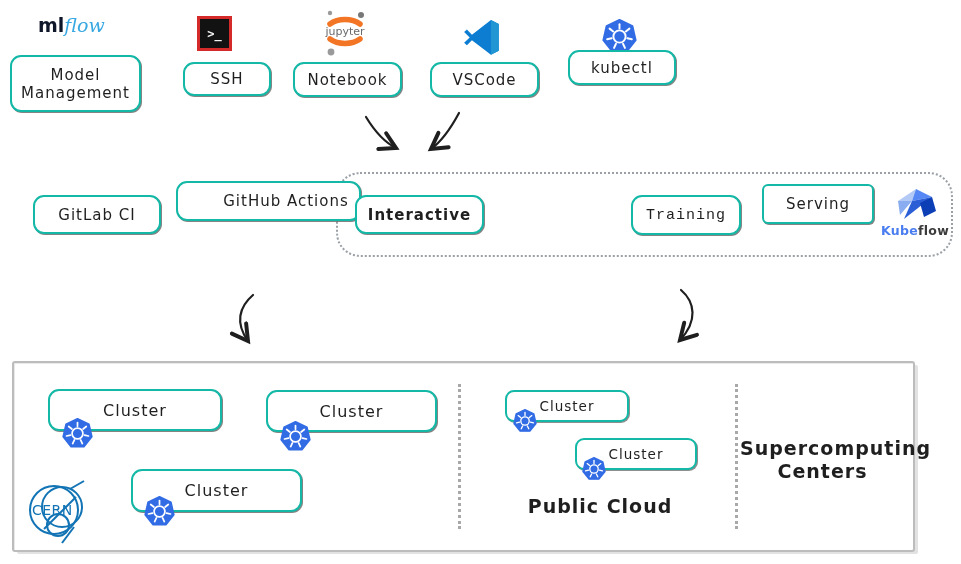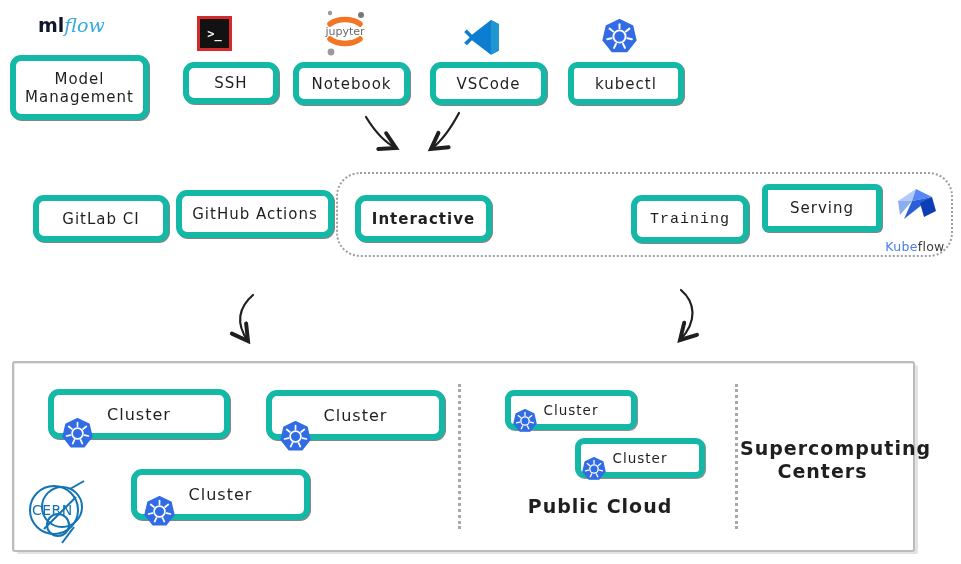--- a/index.html
+++ b/index.html
@@ -1,20 +1,20 @@
 <!DOCTYPE html>
 <html><head>
 <meta charset="utf-8">
 <style>
   html,body{margin:0;padding:0;background:#ffffff;}
   body{font-family:"DejaVu Sans","Liberation Sans",sans-serif;color:#1f1f1f;}
   .canvas{position:relative;width:961px;height:564px;background:#ffffff;overflow:hidden;}
   .abs{position:absolute;}
   
-  .sbox{position:absolute;border:6px solid #14b8a6;border-radius:11px;background:#fff;
+  .sbox{position:absolute;border:2px solid #14b8a6;border-radius:11px;background:#fff;
         display:flex;align-items:center;justify-content:center;text-align:center;
         font-size:15px;letter-spacing:1px;box-shadow:1px 1px 0 rgba(31,31,31,.55);}
   .sbox.small{border-radius:9px;font-size:13.5px;box-shadow:1px 1px 0 rgba(31,31,31,.5);}
   .sbox.cluster{font-size:16px;}
   .dotted-container{position:absolute;border:2.5px dotted #9aa0a6;border-radius:24px;background:transparent;}
   .bigbox{position:absolute;border:2px solid #bcbcbc;border-radius:3px;
           box-shadow:4px 3px 0 -1px #e2e2e2, inset 1px 1px 0 #e9e9e9;background:#fff;}
   .vdivider{position:absolute;width:0;border-left:3px dotted #a8a8a8;}
   .label{position:absolute;letter-spacing:1px;font-weight:bold;}
   .center-text{text-align:center;}
@@ -23,21 +23,21 @@
   .mlflow{position:absolute;font-size:19px;line-height:22px;}
   .mlflow .ml{font-weight:bold;color:#0f172a;}
   .mlflow .flow{font-style:italic;color:#38a8e2;font-family:"DejaVu Serif","Liberation Serif",serif;}
   
   .terminal{position:absolute;width:29px;height:29px;background:#121212;border:3px solid #d42a2a;
             display:flex;align-items:center;justify-content:center;
             font-family:"DejaVu Sans Mono","Liberation Mono",monospace;
             font-size:12px;font-weight:bold;color:#f2f2f2;letter-spacing:0;}
   
   .kubeflow{position:absolute;display:flex;flex-direction:column;align-items:center;}
-  .kubeflow .kftext{font-size:12.5px;font-weight:normal;letter-spacing:.3px;margin-top:18px;text-align:right;}
+  .kubeflow .kftext{font-size:12.5px;font-weight:bold;letter-spacing:.3px;margin-top:2px;text-align:right;}
   .kubeflow .kube{color:#4a7df0;}
   .kubeflow .kflow{color:#3b3b3b;}
   svg text{font-family:"DejaVu Sans","Liberation Sans",sans-serif;}
 </style>
 </head>
 <body>
 
 <div class="canvas">
 
   <svg width="0" height="0" style="position:absolute" aria-hidden="true">
@@ -87,30 +87,30 @@
   </div>
   <div class="sbox" style="left:166px;top:62px;width:84px;height:30px;margin-left:17px;">
     <span>SSH</span>
   </div>
   <div class="sbox" style="left:293px;top:62px;width:105px;height:31px;">
     <span>Notebook</span>
   </div>
   <div class="sbox" style="left:430px;top:62px;width:105px;height:31px;">
     <span>VSCode</span>
   </div>
-  <div class="sbox" style="left:568px;top:62px;width:104px;height:31px;border-radius:9px;">
+  <div class="sbox" style="left:568px;top:50px;width:104px;height:31px;">
     <span>kubectl</span>
   </div>
 
   <div class="dotted-container" style="left:336px;top:172px;width:613px;height:81px;"></div>
 
   <div class="sbox" style="left:33px;top:195px;width:124px;height:35px;">
     <span>GitLab CI</span>
   </div>
-  <div class="sbox" style="left:176px;top:190px;width:146px;height:36px;">
+  <div class="sbox" style="left:176px;top:181px;width:146px;height:36px;padding-left:35px;">
     <span>GitHub Actions</span>
   </div>
   <div class="sbox" style="left:355px;top:195px;width:125px;height:35px;font-weight:bold;">
     <span>Interactive</span>
   </div>
   <div class="sbox" style="left:631px;top:195px;width:106px;height:36px;font-family:Liberation Mono, monospace;">
     <span>Training</span>
   </div>
   <div class="sbox" style="left:762px;top:184px;width:108px;height:36px;border-radius:6px;">
     <span>Serving</span>

